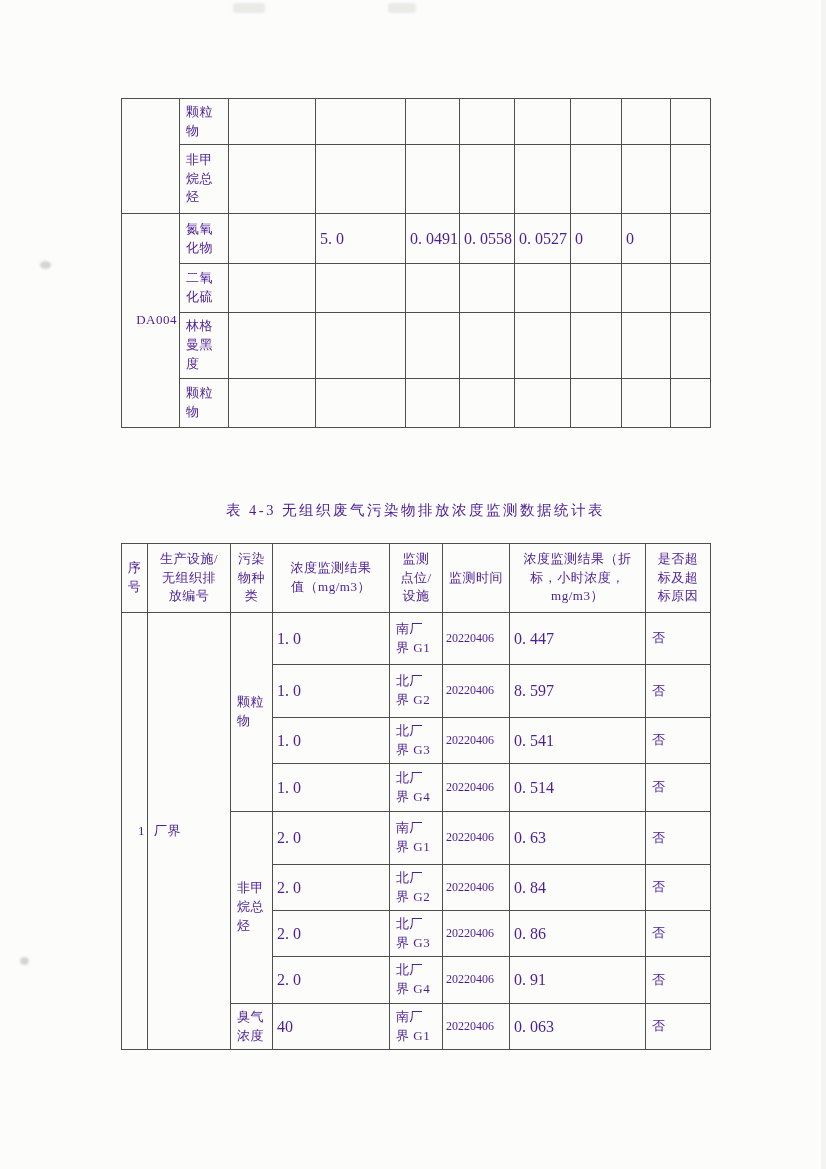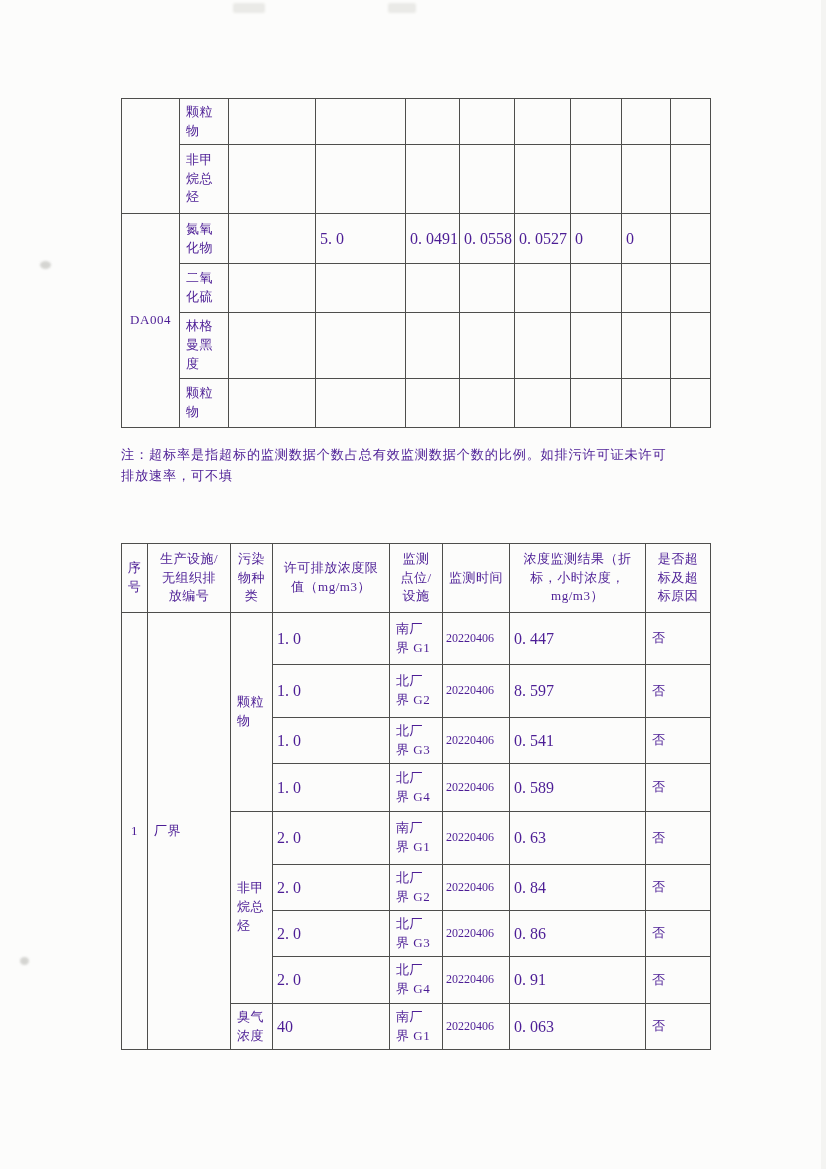--- a/index.html
+++ b/index.html
@@ -16,21 +16,21 @@
 
   table{border-collapse:collapse; table-layout:fixed; position:absolute; background:transparent;}
   td{
     border:1px solid #4e4e4c;
     font-size:13px; line-height:1.45; letter-spacing:.5px;
     vertical-align:middle; text-align:left;
     padding:2px 3px 2px 6px;
     overflow:hidden;
   }
   .pre{white-space:pre-line;}
-  .ctr{text-align:center; padding:2px 2px;}
+  .ctr{text-align:right; padding:2px 2px;}
   .num{font-size:16px; letter-spacing:0; padding-left:4px; white-space:nowrap;}
   .time{font-size:12px; letter-spacing:0; padding:2px 14px 2px 3px; white-space:nowrap;}
 
   .t1{left:121px; top:98px; width:589px;}
   .t2{left:121px; top:543px; width:589px;}
   .t2 .hdr td{text-align:center; padding:2px 1px; letter-spacing:.5px;}
 
   .note{
     position:absolute; left:121px; top:444px; width:600px;
     font-size:13.2px; line-height:1.62; letter-spacing:.8px;
@@ -139,23 +139,22 @@
         <td></td>
         <td></td>
         <td></td>
         <td></td>
         <td></td>
         <td></td>
       </tr>
     </tbody>
   </table>
 
-  <p class="note">注：超标率是指超标的监测数据个数占总有效监测数据个数的比例。如排污许可证未许可
-排放速率，可不填</p>
-
+
+  <h2 class="tbl-title">表 4-3 无组织废气污染物排放浓度监测数据统计表</h2>
 
   <table class="t2">
     <colgroup>
       <col style="width:26px">
         <col style="width:83px">
         <col style="width:42px">
         <col style="width:117px">
       <col style="width:53px">
         <col style="width:67px">
         <col style="width:136px">
@@ -164,21 +163,21 @@
     <tbody>
       <tr class="hdr" style="height:69px">
         <td class="pre">序
 号</td>
         <td class="pre">生产设施/
 无组织排
 放编号</td>
         <td class="pre">污染
 物种
 类</td>
-        <td class="pre">许可排放浓度限
+        <td class="pre">浓度监测结果
 值（mg/m3）</td>
         <td class="pre">监测
 点位/
 设施</td>
         <td class="pre">监测时间</td>
         <td class="pre">浓度监测结果（折
 标，小时浓度，
 mg/m3）</td>
         <td class="pre">是否超
 标及超
@@ -210,21 +209,21 @@
 界 G3</td>
         <td class="time">20220406</td>
         <td class="num">0. 541</td>
         <td>否</td>
       </tr>
       <tr style="height:48px">
         <td class="num">1. 0</td>
         <td class="pre">北厂
 界 G4</td>
         <td class="time">20220406</td>
-        <td class="num">0. 589</td>
+        <td class="num">0. 514</td>
         <td>否</td>
       </tr>
       <tr style="height:53px">
         <td rowspan="4" class="pre">非甲
 烷总
 烃</td>
         <td class="num">2. 0</td>
         <td class="pre">南厂
 界 G1</td>
         <td class="time">20220406</td>

